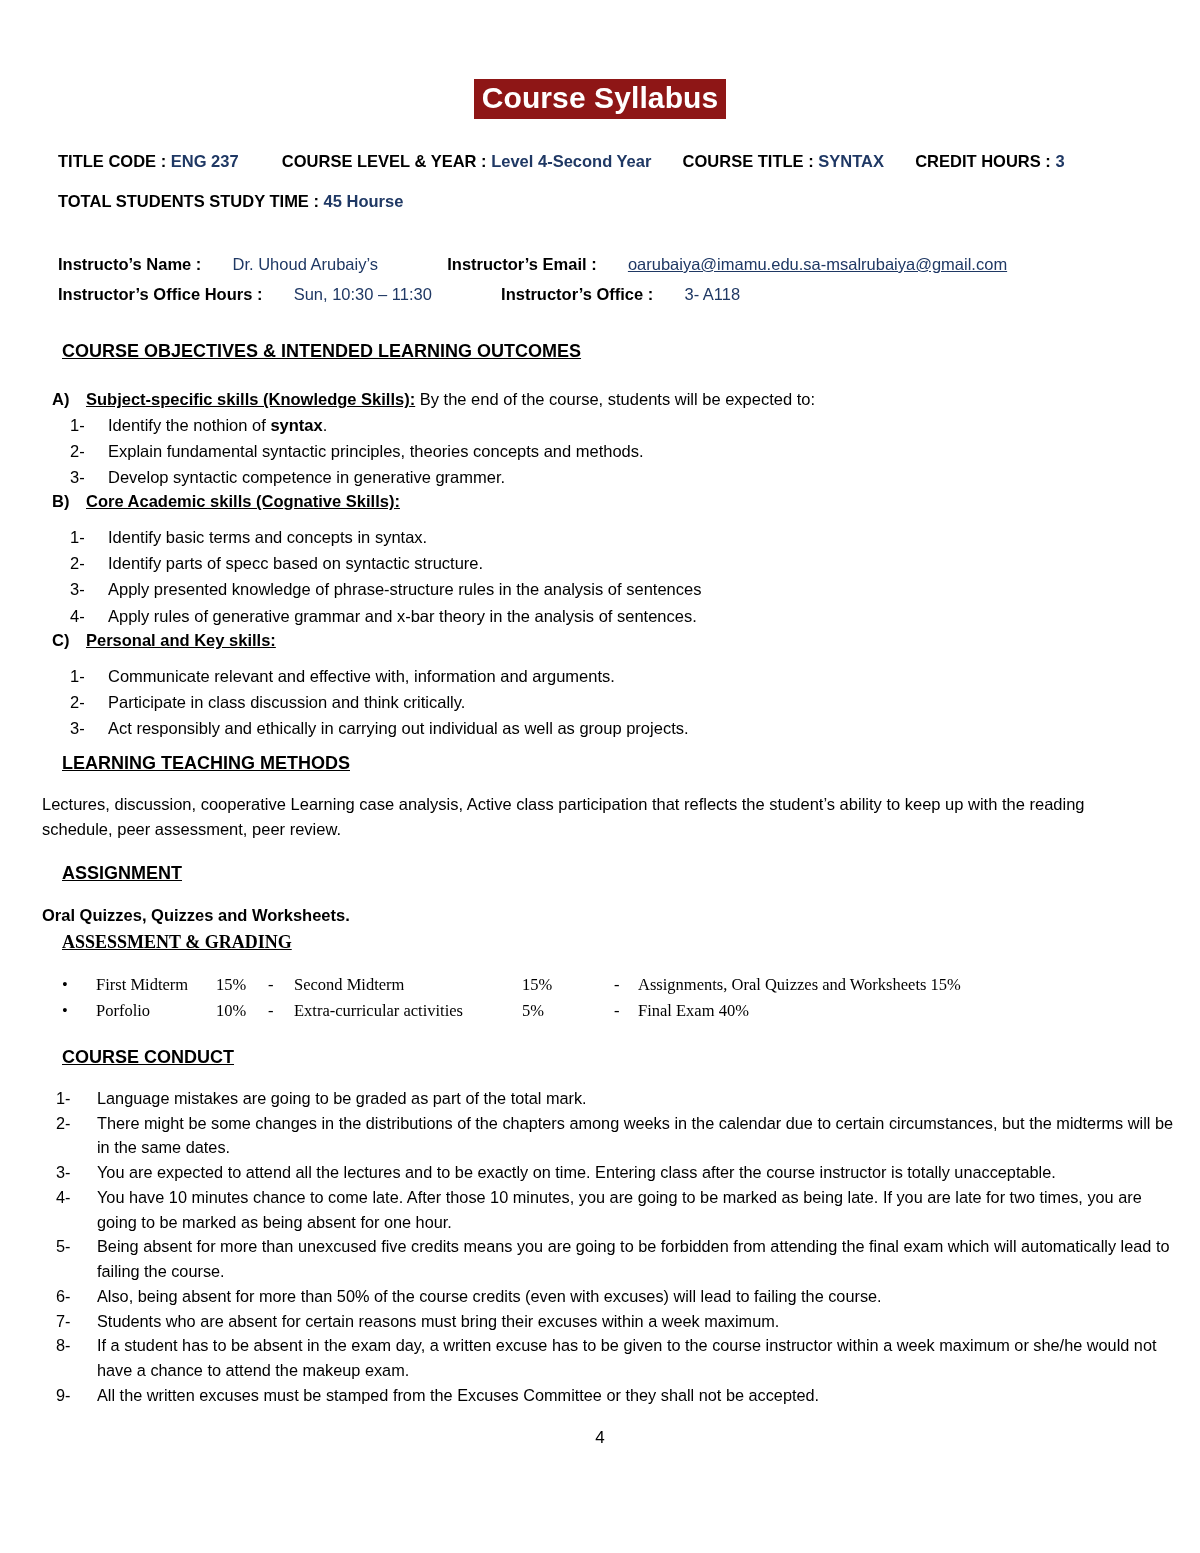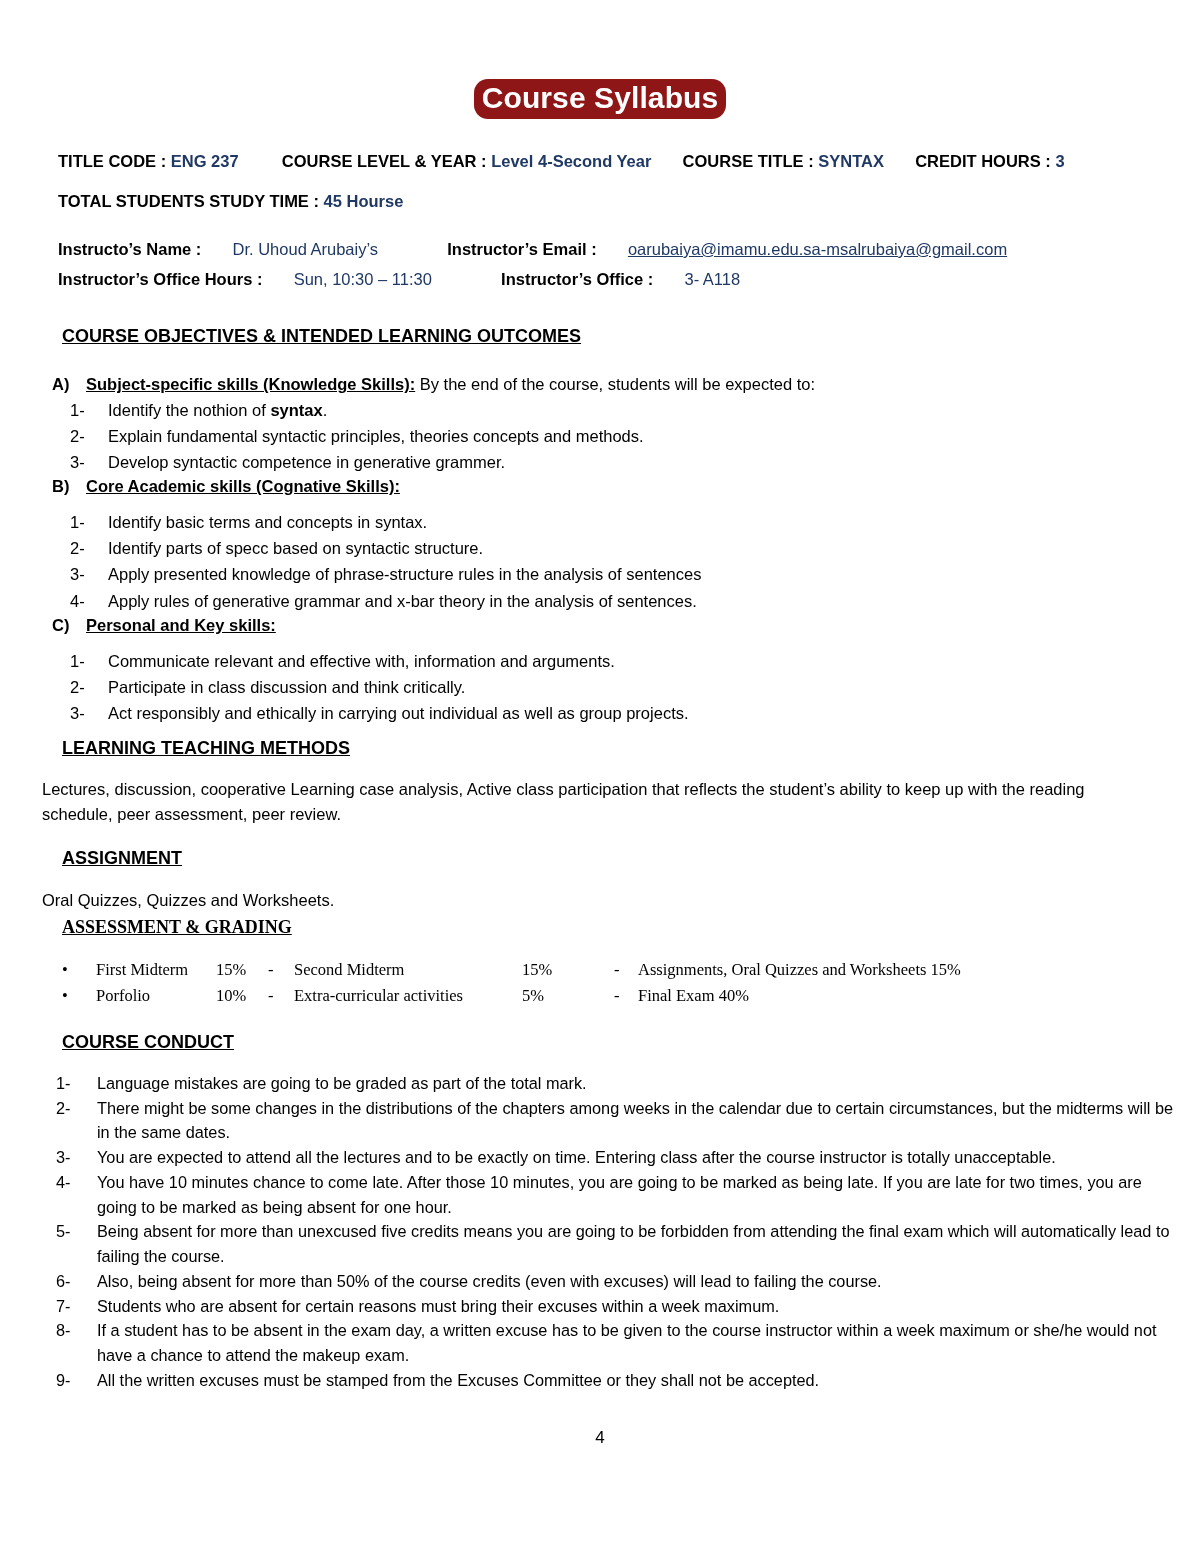--- a/index.html
+++ b/index.html
@@ -29,21 +29,20 @@
   }
   .doc-title {
     display: inline-block;
     background: #8e1616;
     color: #ffffff;
     font-size: 30px;
     font-weight: bold;
     line-height: 1.12;
     padding: 2px 8px 4px 8px;
     letter-spacing: 0.1px;
-    border-radius: 14px;
   }
 
   
   .meta {
     margin-top: 32px;
     padding-left: 58px;
     padding-right: 40px;
   }
   .meta-row {
     font-size: 16.5px;
@@ -58,21 +57,21 @@
     color: #1f3864;
     font-weight: bold;
   }
   .gap-lg { display: inline-block; width: 34px; }
   .gap-md { display: inline-block; width: 22px; }
 
   
   .instructor {
     padding-left: 58px;
     padding-right: 40px;
-    margin-top: 27px;
+    margin-top: 42px;
   }
   .inst-row {
     font-size: 16.5px;
     line-height: 1.3;
     margin-bottom: 9px;
     white-space: nowrap;
   }
   .inst-label {
     font-weight: bold;
     color: #000000;
@@ -288,21 +287,21 @@
       </div>
   </div>
 
   <div style="margin-top:12px;">
     <div class="section-head">LEARNING TEACHING METHODS</div>
     <div class="body-para" style="margin-top:18px;">Lectures, discussion, cooperative Learning case analysis, Active class participation that reflects the student’s ability to keep up with the reading schedule, peer assessment, peer review.</div>
   </div>
 
   <div style="margin-top:21px;">
     <div class="section-head">ASSIGNMENT</div>
-    <div class="body-para" style="margin-top:18px;">Oral Quizzes, Quizzes and Worksheets.</div>
+    <div class="body-para" style="margin-top:18px;font-weight:bold;">Oral Quizzes, Quizzes and Worksheets.</div>
   </div>
 
   <div style="margin-top:4px;font-family:Liberation Serif, serif;">
     <div class="section-head">ASSESSMENT &amp; GRADING</div>
     <div class="assess-list" id="assessment-container" style="margin-top:18px;">
         <div class="assess-row"><span class="bullet">•</span><span class="col-a">First Midterm</span><span class="col-a-pct">15%</span><span class="col-dash1">-</span><span class="col-b">Second Midterm</span><span class="col-b-pct">15%</span><span class="col-dash2">-</span><span class="col-c">Assignments, Oral Quizzes and Worksheets   15%</span></div>
         <div class="assess-row"><span class="bullet">•</span><span class="col-a">Porfolio</span><span class="col-a-pct">10%</span><span class="col-dash1">-</span><span class="col-b">Extra-curricular activities</span><span class="col-b-pct">5%</span><span class="col-dash2">-</span><span class="col-c">Final Exam   40%</span></div>
       </div>
   </div>
 

